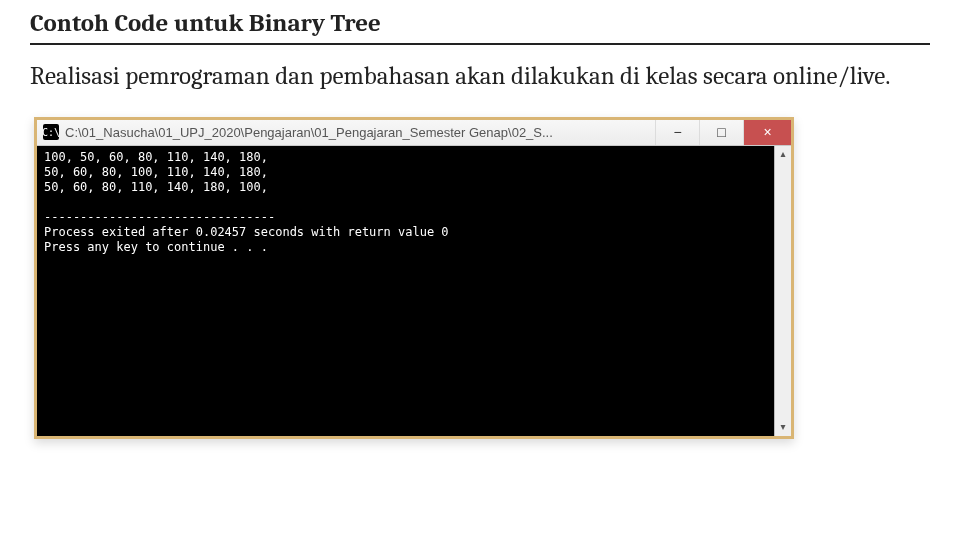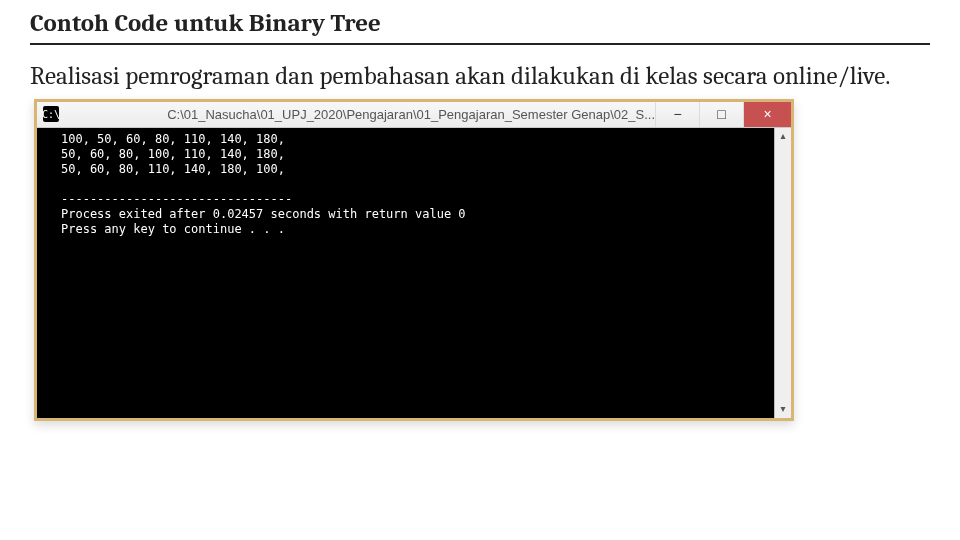--- a/index.html
+++ b/index.html
@@ -15,21 +15,21 @@
     font-size: 25px;
     font-weight: 700;
     padding-bottom: 6px;
     border-bottom: 2px solid #222;
     margin-bottom: 14px;
   }
   .body-text {
     font-size: 25px;
     line-height: 1.35;
     text-align: justify;
-    margin-bottom: 6px;
+    margin-bottom: 24px;
   }
   .console-window {
     width: 760px;
     border: 3px solid #d9b574;
     background: #000;
     margin-left: 4px;
     box-shadow: 0 4px 10px rgba(0,0,0,0.15);
   }
   .titlebar {
     height: 26px;
@@ -44,21 +44,21 @@
     display: inline-flex; align-items: center; justify-content: center;
     background: #000; color: #fff;
     font-family: Consolas, monospace; font-size: 10px;
     border-radius: 2px;
   }
   .title-text {
     flex: 1;
     font-family: "Segoe UI", sans-serif;
     font-size: 13px;
     color: #555;
-    white-space: nowrap; overflow: hidden; text-overflow: clip; text-align: right;
+    white-space: nowrap; overflow: hidden; text-overflow: clip;
   }
   .win-controls { display: flex; height: 100%; }
   .win-btn {
     width: 44px;
     display: flex; align-items: center; justify-content: center;
     font-family: "Segoe UI", sans-serif;
     font-size: 14px;
     color: #333;
     border-left: 1px solid #dcdcdc;
     cursor: pointer;
@@ -68,21 +68,21 @@
     color: #fff;
     width: 48px;
   }
   .console-body {
     position: relative;
     display: flex;
     height: 290px;
   }
   .console-text {
     flex: 1;
-    padding: 4px 24px;
+    padding: 4px 7px;
     color: #fff;
     font-family: "Lucida Console", Consolas, monospace;
     font-size: 12px;
     line-height: 1.25;
     white-space: pre;
     overflow: hidden;
   }
   .scrollbar {
     width: 17px;
     background: #efefef;

